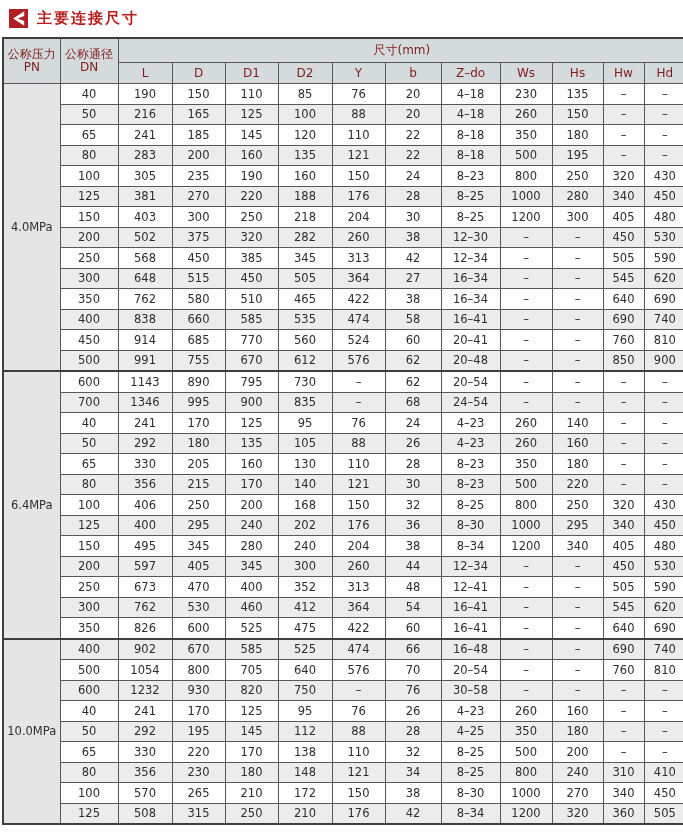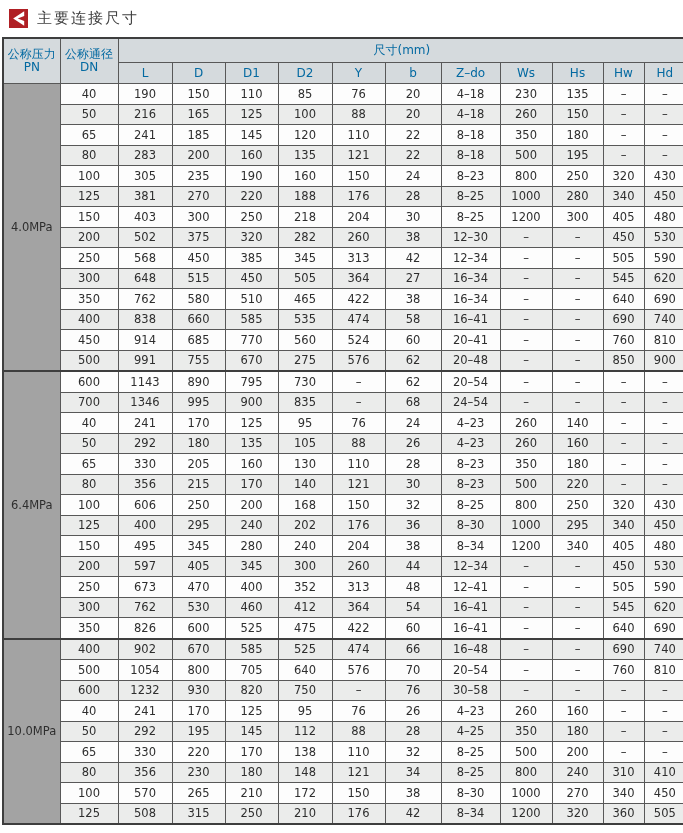--- a/index.html
+++ b/index.html
@@ -8,44 +8,44 @@
     font-family: "DejaVu Sans", "Liberation Sans", sans-serif;
     color: #2d2d2d;
     -webkit-font-smoothing: antialiased;
   }
   .doc-header {
     display: flex; align-items: center;
     padding: 7px 0 6px 9px; gap: 9px; height: 22px;
   }
   .title-icon { width: 19px; height: 19px; display: block; }
   .doc-title {
-    font-size: 15px; font-weight: normal; color: #404040; letter-spacing: 2px;
+    font-size: 15px; font-weight: bold; color: #b91c1c; letter-spacing: 2px;
   }
   table.dim-table {
     border-collapse: collapse; table-layout: fixed;
     width: 679px; margin: 2px 2px 0 2px;
     border: 2px solid #3e3e3e;
   }
   .dim-table th, .dim-table td {
     border: 1px solid #585858;
     text-align: center; vertical-align: middle;
     padding: 0; overflow: hidden; white-space: nowrap;
   }
   .dim-table thead th {
     background: #d5dadd; font-weight: normal;
-    font-size: 12px; color: #0369a1;
+    font-size: 12px; color: #7f1d1d;
   }
   .size-row th { height: 23px; }
   .sub-row th { height: 20px; font-size: 12px; }
   .two-line { line-height: 13px; font-size: 12px; }
   .dim-table tbody td {
     font-size: 11.5px; height: 19.5px; background: #fdfdfd; color: #2e2e2e;
   }
   .dim-table tbody tr.stripe > td:not(.pn-cell) { background: #ebeceb; }
-  .dim-table td.pn-cell { background: #a3a3a3; font-size: 11.5px; }
+  .dim-table td.pn-cell { background: #e5e5e5; font-size: 11.5px; }
   .dim-table tbody tr.group-start > td { border-top: 2px solid #3e3e3e; }
 </style>
 </head>
 <body>
 
 <div class="doc-header">
   <svg class="title-icon" viewBox="0 0 100 100" xmlns="http://www.w3.org/2000/svg">
     <rect x="0" y="0" width="100" height="100" fill="#b01f24"></rect>
     <polygon points="80,12 22,50 80,88 80,63 46,50 80,37" fill="#ffffff"></polygon>
   </svg>
@@ -280,21 +280,21 @@
         <td>–</td>
         <td>–</td>
         <td>760</td>
         <td>810</td>
       </tr>
       <tr class="stripe">
         <td>500</td>
         <td>991</td>
         <td>755</td>
         <td>670</td>
-        <td>275</td>
+        <td>612</td>
         <td>576</td>
         <td>62</td>
         <td>20–48</td>
         <td>–</td>
         <td>–</td>
         <td>850</td>
         <td>900</td>
       </tr>
       <tr class="plain group-start">
         <td rowspan="13" class="pn-cell">6.4MPa</td>
@@ -376,21 +376,21 @@
         <td>121</td>
         <td>30</td>
         <td>8–23</td>
         <td>500</td>
         <td>220</td>
         <td>–</td>
         <td>–</td>
       </tr>
       <tr class="plain">
         <td>100</td>
-        <td>606</td>
+        <td>406</td>
         <td>250</td>
         <td>200</td>
         <td>168</td>
         <td>150</td>
         <td>32</td>
         <td>8–25</td>
         <td>800</td>
         <td>250</td>
         <td>320</td>
         <td>430</td>

